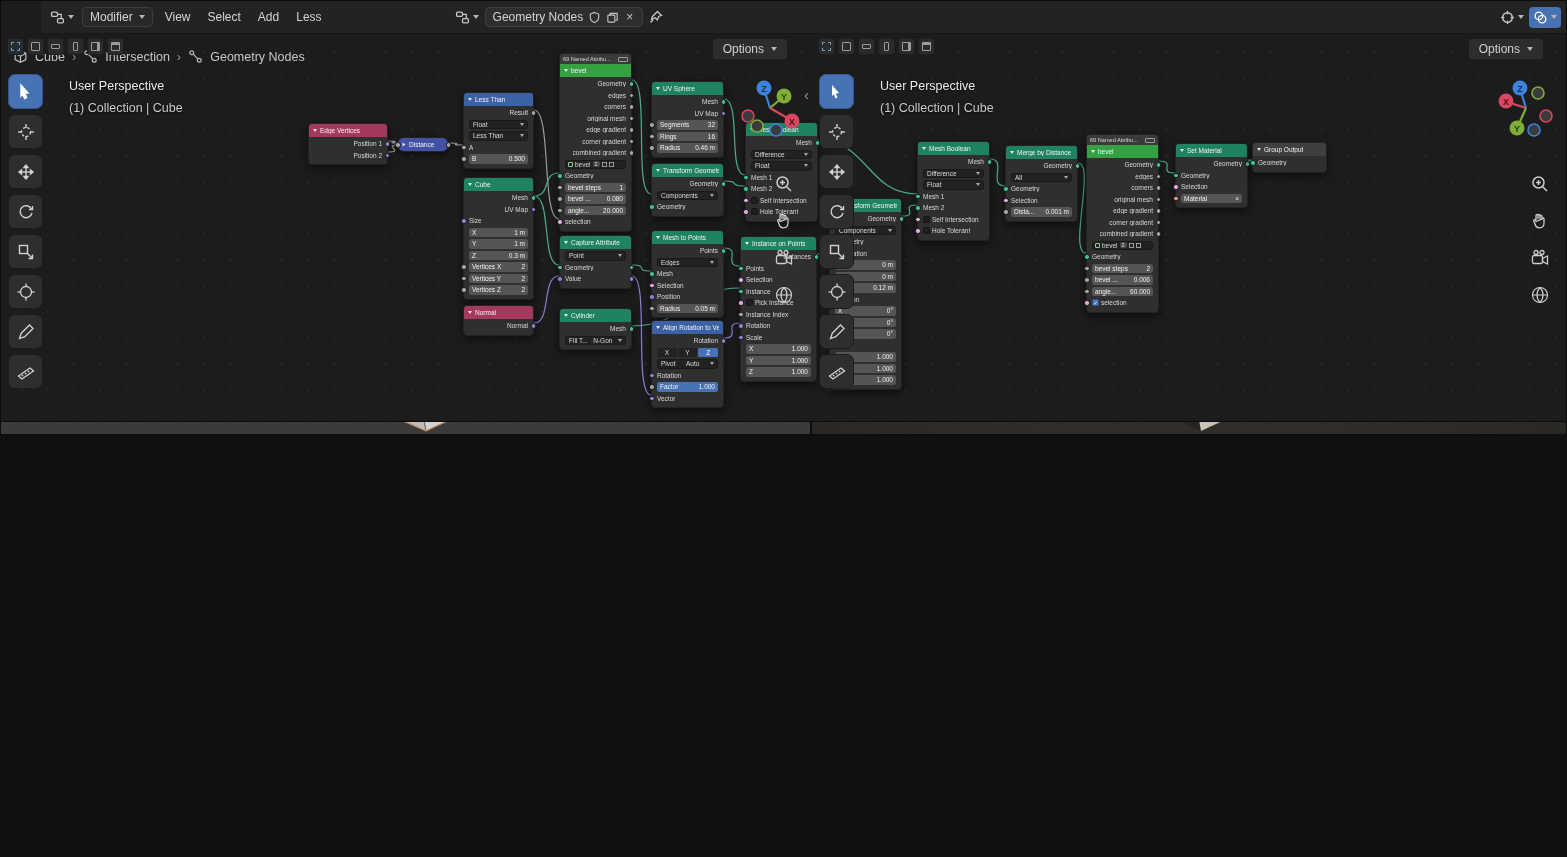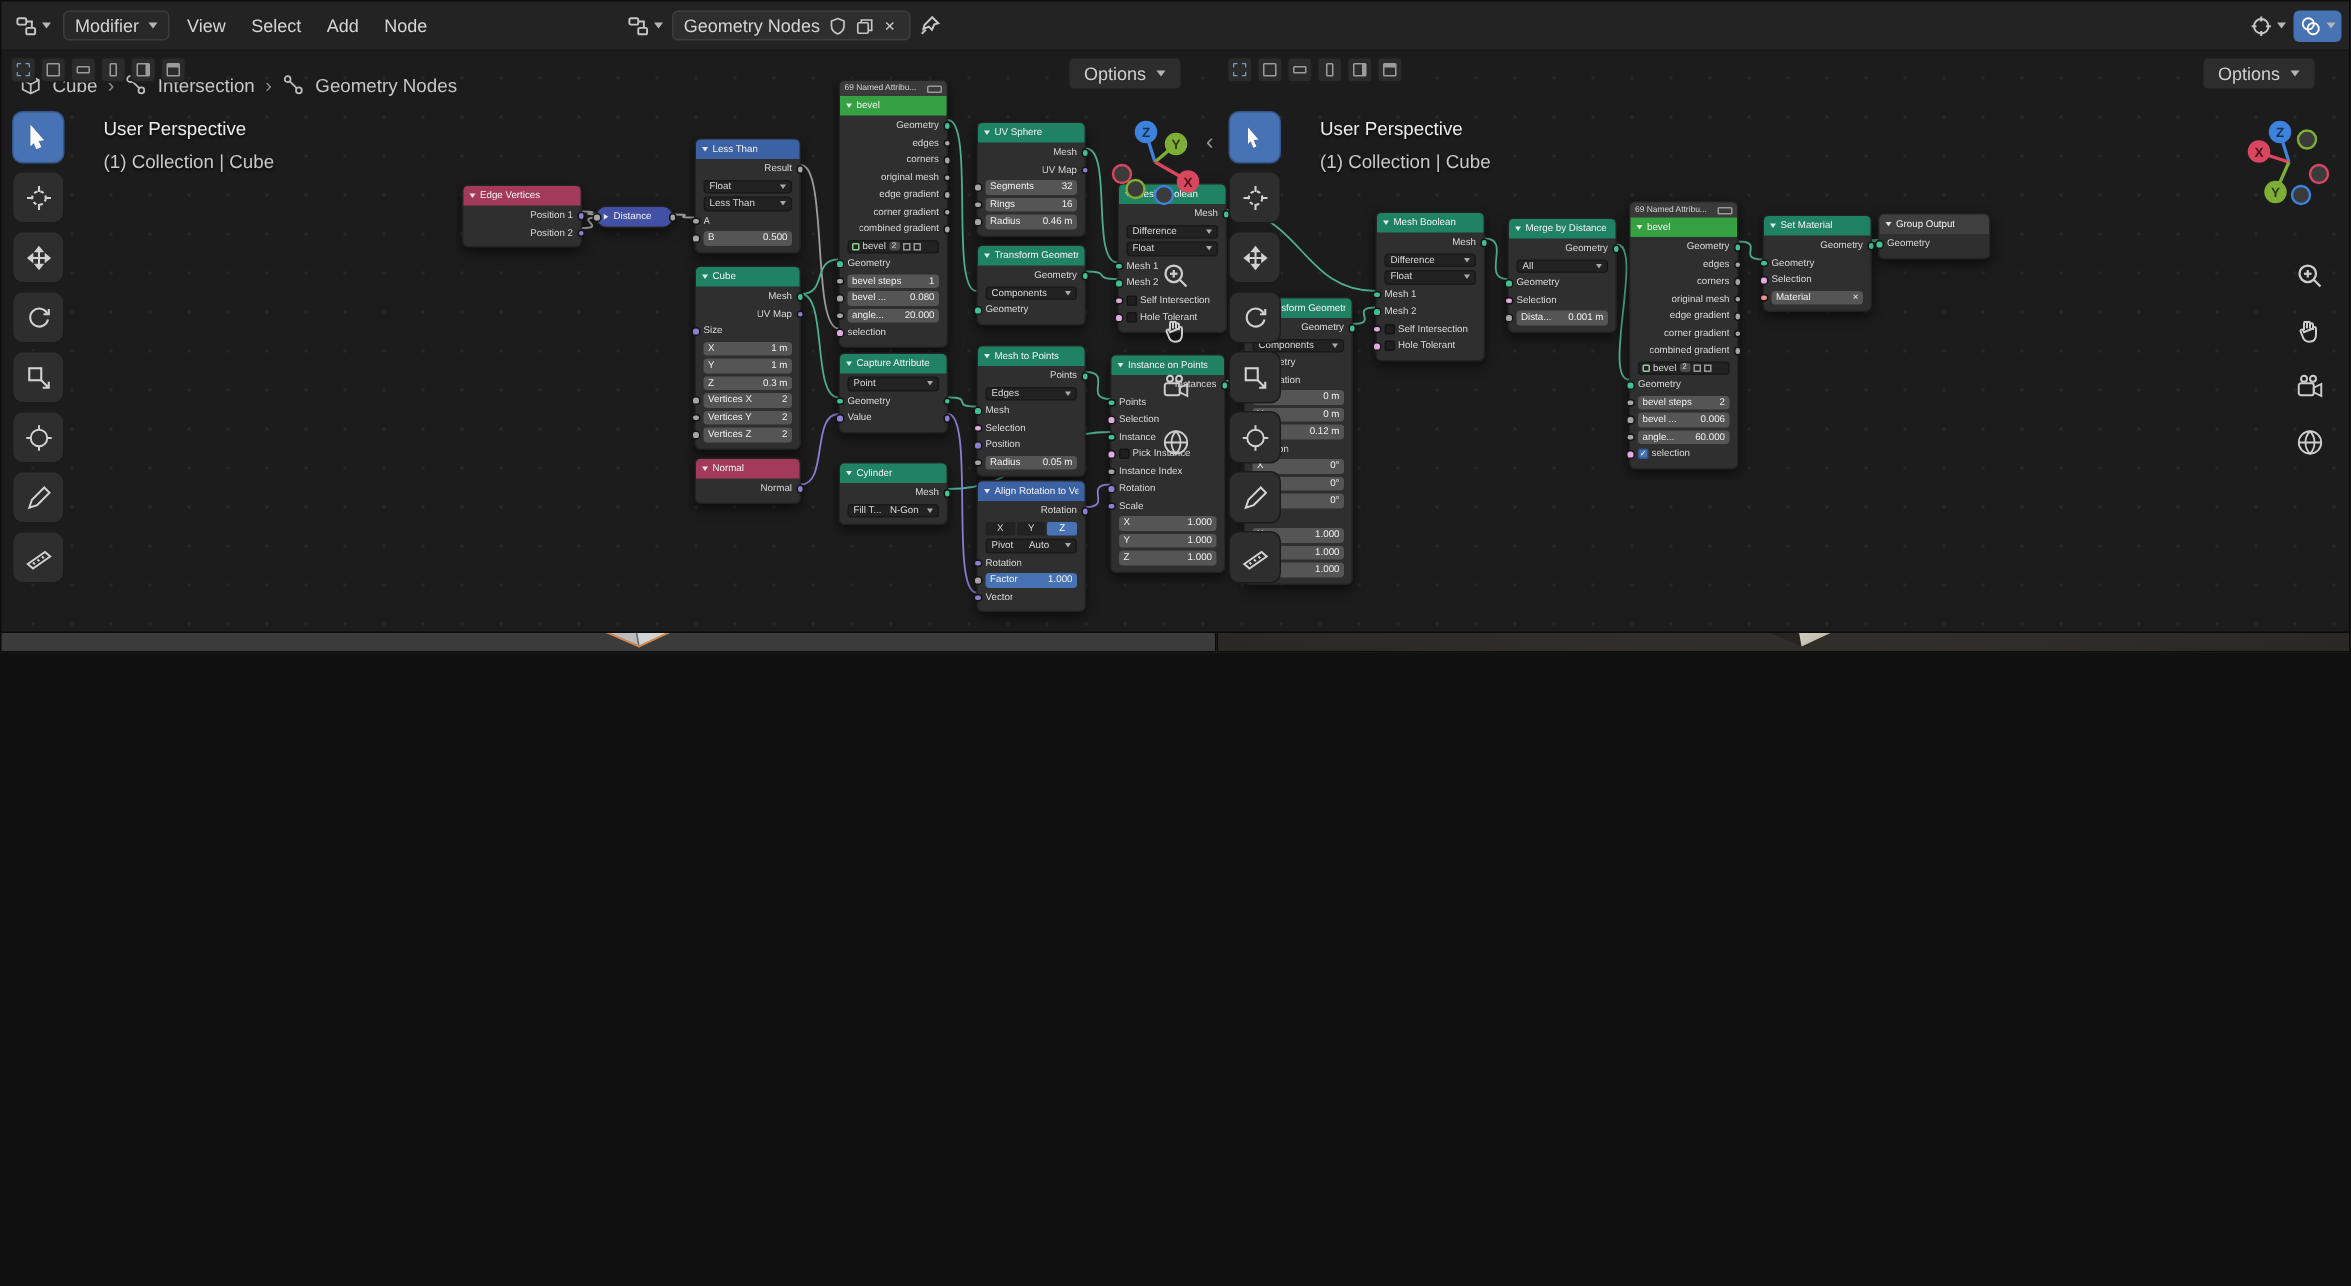--- a/index.html
+++ b/index.html
@@ -1,18 +1,18 @@
 <!DOCTYPE html>
 <html><head>
 <meta charset="utf-8">
 <style>
 *{margin:0;padding:0;box-sizing:border-box;}
 html,body{width:1567px;height:857px;overflow:hidden;}
 body{background:#101010;font-family:"Liberation Sans",sans-serif;color:#d0d0d0;position:relative;}
-.editor{position:absolute;overflow:hidden;background:#3b3b3b;border:1px solid #0c0c0c;}
+.editor{position:absolute;overflow:hidden;background:#3b3b3b;border:1px solid #0c0c0c;padding-left:40px;}
 #vp-left{left:0;top:0;width:811px;height:435px;}
 #vp-right{left:811px;top:0;width:756px;height:435px;}
 #node-ed{left:0;top:435;width:1567px;height:422px;background:#1c1c1c;}
 
 .vp-header{height:33px;background:#232323;display:flex;align-items:center;gap:1px;padding:0 5px;position:relative;z-index:6;font-size:12px;color:#d4d4d4;border-bottom:1px solid #161616;white-space:nowrap;}
 .menu{padding:3px 8px;border-radius:3px;cursor:default;}
 .hsel{display:flex;align-items:center;gap:6px;background:#282828;border:1px solid #3c3c3c;border-radius:4px;padding:2px 7px;margin:0 3px;}
 .hbtn{display:flex;align-items:center;gap:3px;padding:3px 4px;border-radius:3px;}
 .car{width:0;height:0;border-left:3.5px solid transparent;border-right:3.5px solid transparent;border-top:4.5px solid #b5b5b5;display:inline-block;}
 .spacer{flex:1;}
@@ -675,21 +675,21 @@
         </svg>
       <span class="car"></span>
     </div>
     <div class="hsel">
       <span>Modifier</span>
       <span class="car"></span>
     </div>
     <span class="menu">View</span>
     <span class="menu">Select</span>
     <span class="menu">Add</span>
-    <span class="menu">Node</span>
+    <span class="menu">Less</span>
     <div class="center-group">
       <div class="hbtn">
         <svg class="ic" width="15" height="15" viewBox="0 0 14 14">
             <g stroke="#c6c6c6" stroke-width="1.2" fill="none">
               <rect x="1.5" y="2" width="5.5" height="4" rx="1"></rect>
               <rect x="7" y="8" width="5.5" height="4" rx="1"></rect>
               <path d="M7 4h3.5v4"></path>
             </g>
           </svg>
         <span class="car"></span>

